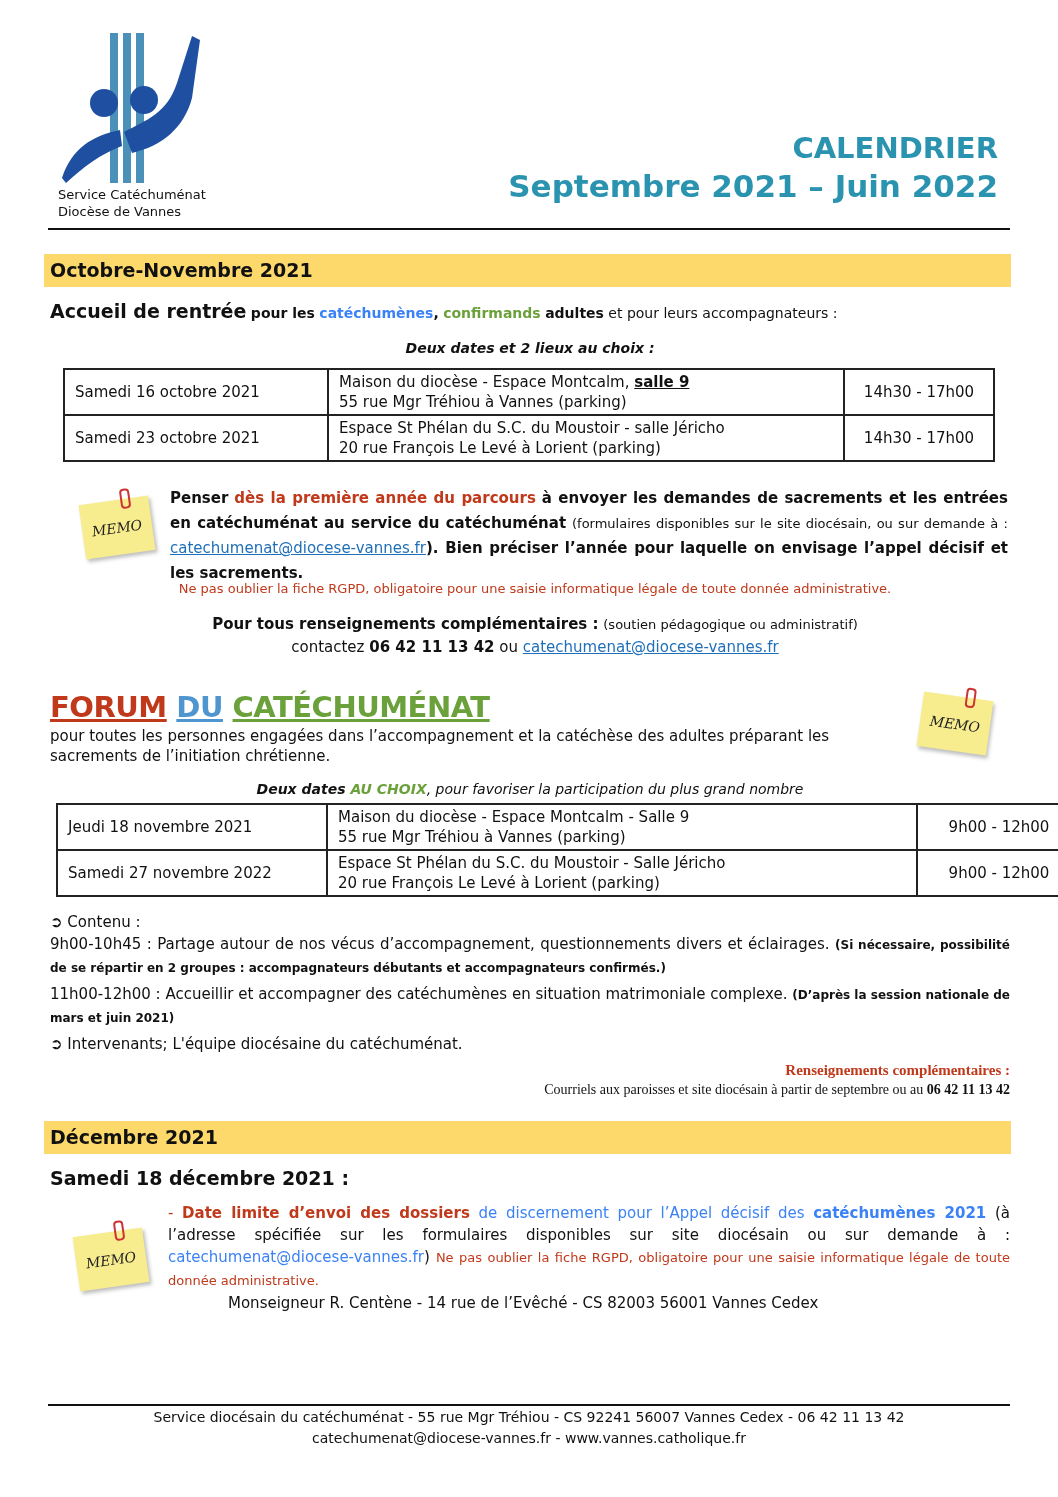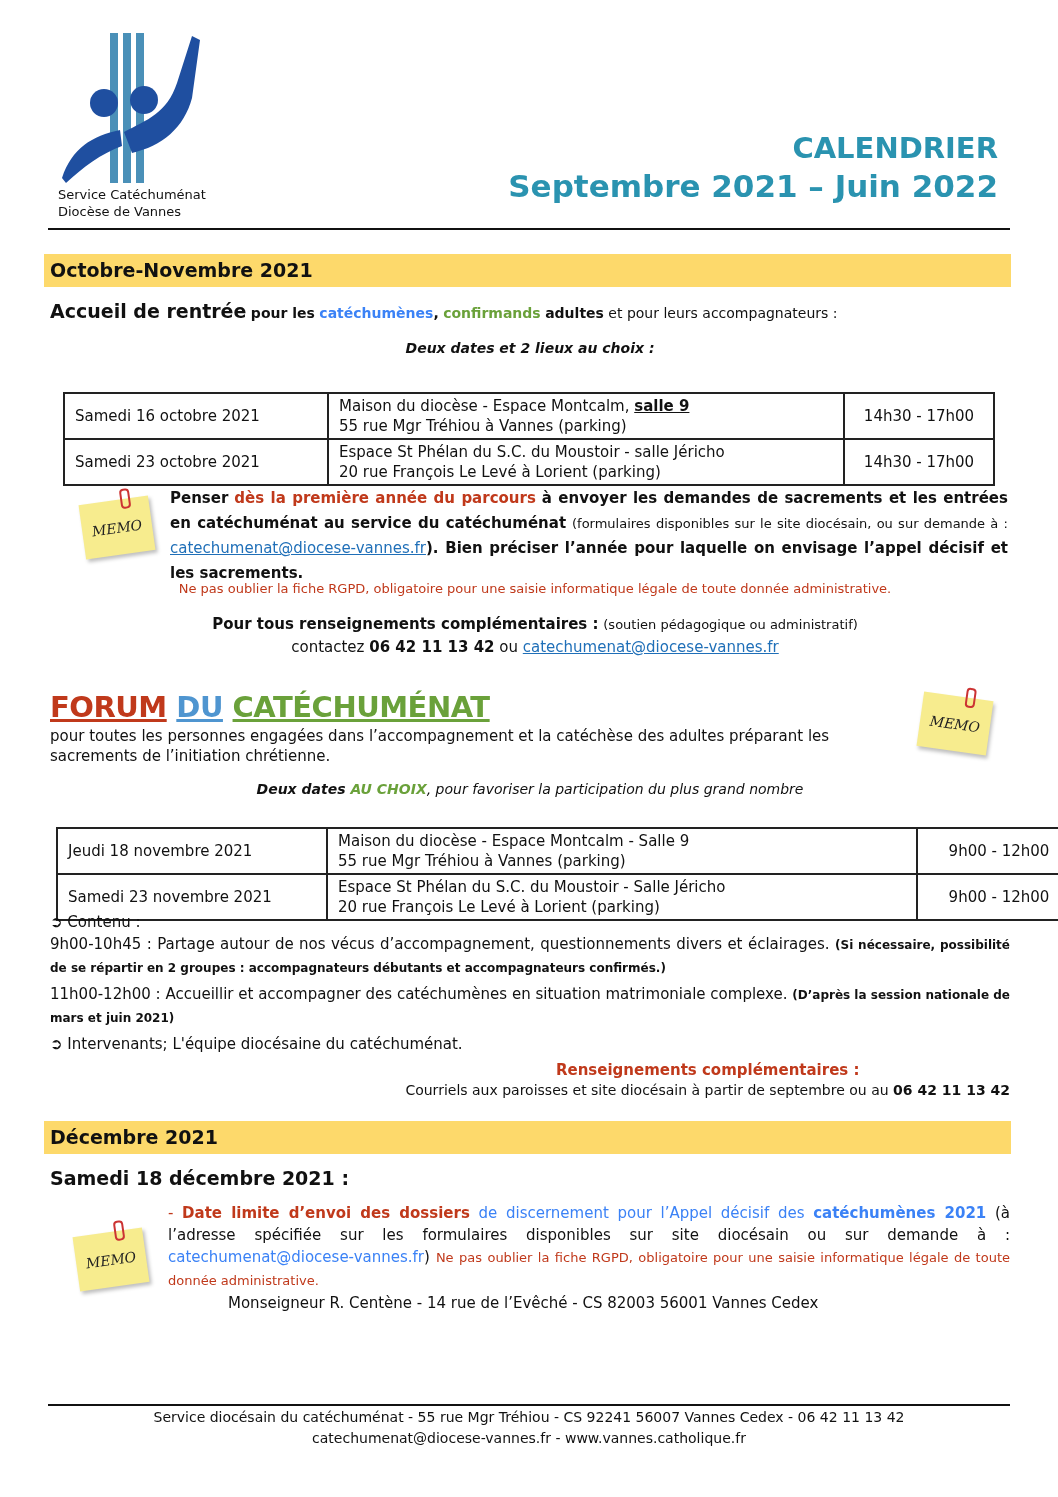--- a/index.html
+++ b/index.html
@@ -11,38 +11,38 @@
   .title .t1 { font-size:29px; line-height:36px; }
   .title .t2 { font-size:31px; line-height:40px; }
   .rule { left:48px; width:962px; height:0; border-top:2px solid #111; }
   .band { left:44px; width:967px; height:33px; background:#fdd96b; font-weight:bold; font-size:19px; line-height:33px; padding-left:6px; box-sizing:border-box; }
   .accueil { left:50px; top:300px; width:960px; font-size:14px; }
   .accueil .big { font-size:19px; font-weight:bold; }
   .blue { color:#3b82f6; }
   .green { color:#6aa13a; }
   .red { color:#c0391b; }
   .center-it { font-style:italic; font-weight:bold; font-size:14px; text-align:center; }
-  table.sched { border-collapse:collapse; position:absolute; font-size:15px;margin-top:24px; }
+  table.sched { border-collapse:collapse; position:absolute; font-size:15px; }
   table.sched td { border:2px solid #222; padding:2px 10px; line-height:20px; vertical-align:middle; }
   table.sched td.when { text-align:center; }
   .memo { width:70px; height:55px; background:#f7ec8e; box-shadow:2px 3px 4px rgba(0,0,0,0.25); transform:rotate(-8deg); display:flex; align-items:center; justify-content:center; font-family:"DejaVu Serif", serif; font-style:italic; font-size:14px; color:#222; }
   .memo .clip { position:absolute; top:-10px; right:18px; width:6px; height:16px; border:2px solid #c33; border-radius:4px; }
   .memo-text { left:170px; top:486px; width:838px; font-size:15px; line-height:25px; text-align:justify; }
   .memo-text .b { font-weight:bold;margin-top:13px; }
   .small { font-size:13px; font-weight:normal; }
   .rgpd { left:60px; top:581px; width:950px; text-align:center; font-size:13px; color:#c0391b; }
   .contact { left:60px; top:613px; width:950px; text-align:center; font-size:15px; line-height:22px; }
   a.mail { color:#1f6fb8; text-decoration:underline; }
   .forum-title { left:50px; top:690px; font-size:29px; font-weight:bold; letter-spacing:-0.5px; }
   .forum-title span { text-decoration:underline; text-decoration-thickness:3px; }
   .forum-desc { left:50px; top:726px; width:860px; font-size:15px; line-height:20px; }
   .contenu { left:50px; top:911px; width:960px; font-size:15px; line-height:22px; text-align:justify; }
   .contenu .ul { }
   .contenu .note { font-size:12px; font-weight:bold; }
-  .rens { right:48px; top:1060px; text-align:center; font-size:14px; line-height:20px; }
+  .rens { right:48px; top:1060px; text-align:right; font-size:14px; line-height:20px;font-family:Liberation Serif, serif; }
   .dec-date { left:50px; top:1167px; font-size:19px; font-weight:bold; }
   .dec-text { left:168px; top:1202px; width:842px; font-size:15px; line-height:22px; text-align:justify; }
   .footer { left:48px; top:1407px; width:962px; text-align:center; font-size:14px; line-height:21px; }
 </style>
 </head>
 <body>
 
 <div class="abs logo">
   <svg width="160" height="160" viewBox="0 0 160 160">
     <rect x="58" y="5" width="8" height="150" fill="#4a90b8"></rect>
@@ -144,21 +144,21 @@
   <tbody>
       <tr>
     <td style="width:248px;">Jeudi 18 novembre 2021</td>
     <td>
       <span>Maison du diocèse - Espace Montcalm - Salle 9</span><br>
       <span>55 rue Mgr Tréhiou à Vannes (parking)</span>
     </td>
     <td class="when" style="width:142px;">9h00 - 12h00</td>
   </tr>
   <tr>
-    <td>Samedi 23 novembre 2021</td>
+    <td>Samedi 27 novembre 2022</td>
     <td>
       <span>Espace St Phélan du S.C. du Moustoir - Salle Jéricho</span><br>
       <span>20 rue François Le Levé à Lorient (parking)</span>
     </td>
     <td class="when">9h00 - 12h00</td>
   </tr>
 </tbody>
   </table>
 
 <div class="abs contenu">

